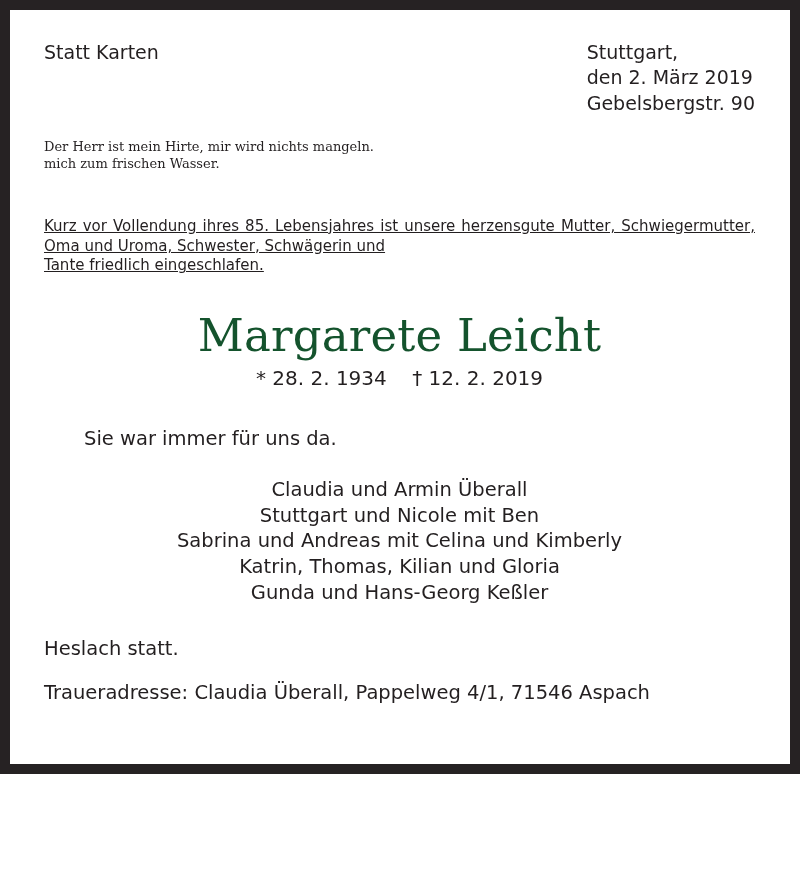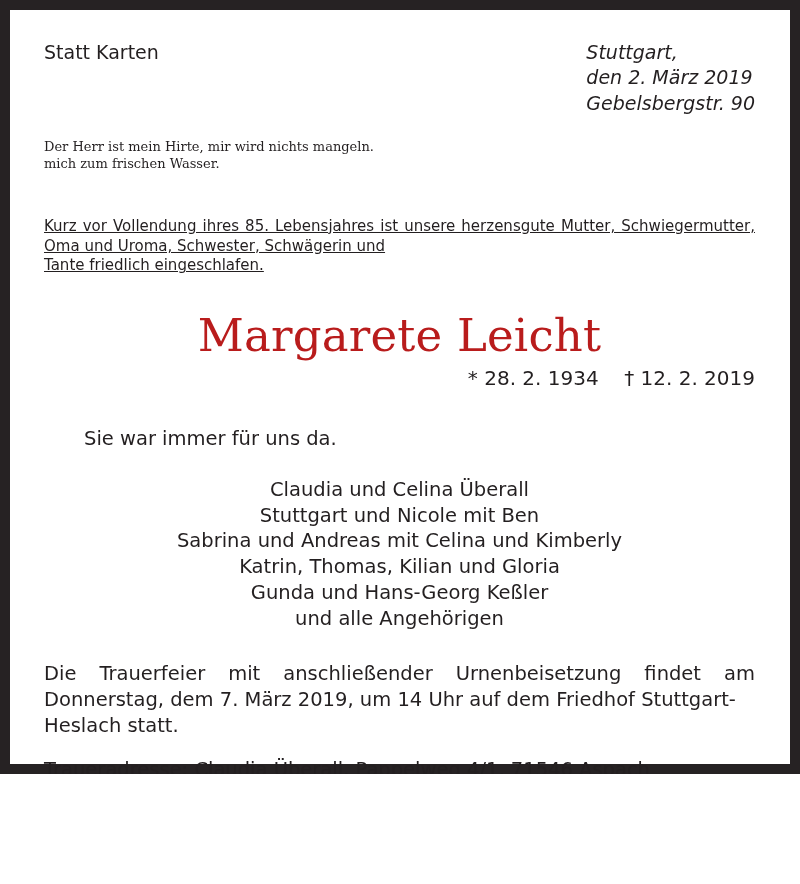--- a/index.html
+++ b/index.html
@@ -45,21 +45,21 @@
     font-size: 19px;
     line-height: 1.3;
     white-space: nowrap;
   }
   .place-date {
     text-align: left;
     font-size: 19px;
     line-height: 1.33;
     white-space: nowrap;
   }
-  .place-date div { display: block; font-style: italic; }
+  .place-date div { display: block; }
 
   
   .psalm-block {
     margin-top: 22px;
     font-size: 19.5px;
     line-height: 1.34;
   }
   .psalm-verse {
     font-family: "DejaVu Serif", serif;
     font-size: 13px;
@@ -86,33 +86,32 @@
   .name-block {
     text-align: center;
     margin-top: 36px;
   }
   .deceased-name {
     font-family: "DejaVu Serif", serif;
     font-weight: 400;
     font-size: 45px;
     line-height: 1.05;
     letter-spacing: 0.2px;
-    color: #b91c1c;
+    color: #14532d;
   }
   .maiden-name {
     font-size: 19px;
     margin-top: 7px;
     line-height: 1.2;
   }
   .life-dates {
     font-size: 20px;
     margin-top: 6px;
     line-height: 1.2;
     white-space: pre;
-    text-align: right;
   }
 
   
   .tribute-line {
     margin-top: 36px;
     font-size: 19.5px;
     margin-left: 40px;
   }
 
   
@@ -169,30 +168,28 @@
       </div>
 
       <div class="name-block">
         <div class="deceased-name">Margarete Leicht</div>
         <div class="life-dates">* 28. 2. 1934    † 12. 2. 2019</div>
       </div>
 
       <div class="tribute-line">Sie war immer für uns da.</div>
 
       <div class="survivors-block">
-          <span class="survivor-line"><b>Claudia</b><span> und </span><b>Celina Überall</b></span>
+          <span class="survivor-line"><b>Claudia</b><span> und </span><b>Armin Überall</b></span>
           <span class="survivor-line"><b>Stuttgart</b><span> und </span><b>Nicole</b><span> mit </span><b>Ben</b></span>
           <span class="survivor-line"><b>Sabrina</b><span> und </span><b>Andreas</b><span> mit </span><b>Celina</b><span> und </span><b>Kimberly</b></span>
           <span class="survivor-line"><b>Katrin</b><span>, </span><b>Thomas</b><span>, </span><b>Kilian</b><span> und </span><b>Gloria</b></span>
           <span class="survivor-line"><b>Gunda</b><span> und </span><b>Hans-Georg Keßler</b></span>
-          <span class="survivor-line"><span>und alle Angehörigen</span></span>
         </div>
 
       <div class="service-paragraph">
-        <span>Die Trauerfeier mit anschließender Urnenbeisetzung findet am Donnerstag, dem 7. März 2019, um 14 Uhr auf dem Friedhof Stuttgart-</span>
         <span class="lastline">Heslach statt.</span>
       </div>
 
       <div class="address-line">Traueradresse: Claudia Überall, Pappelweg 4/1, 71546 Aspach</div>
 
     </div>
   </div>
 </div>
 
 </body></html>

